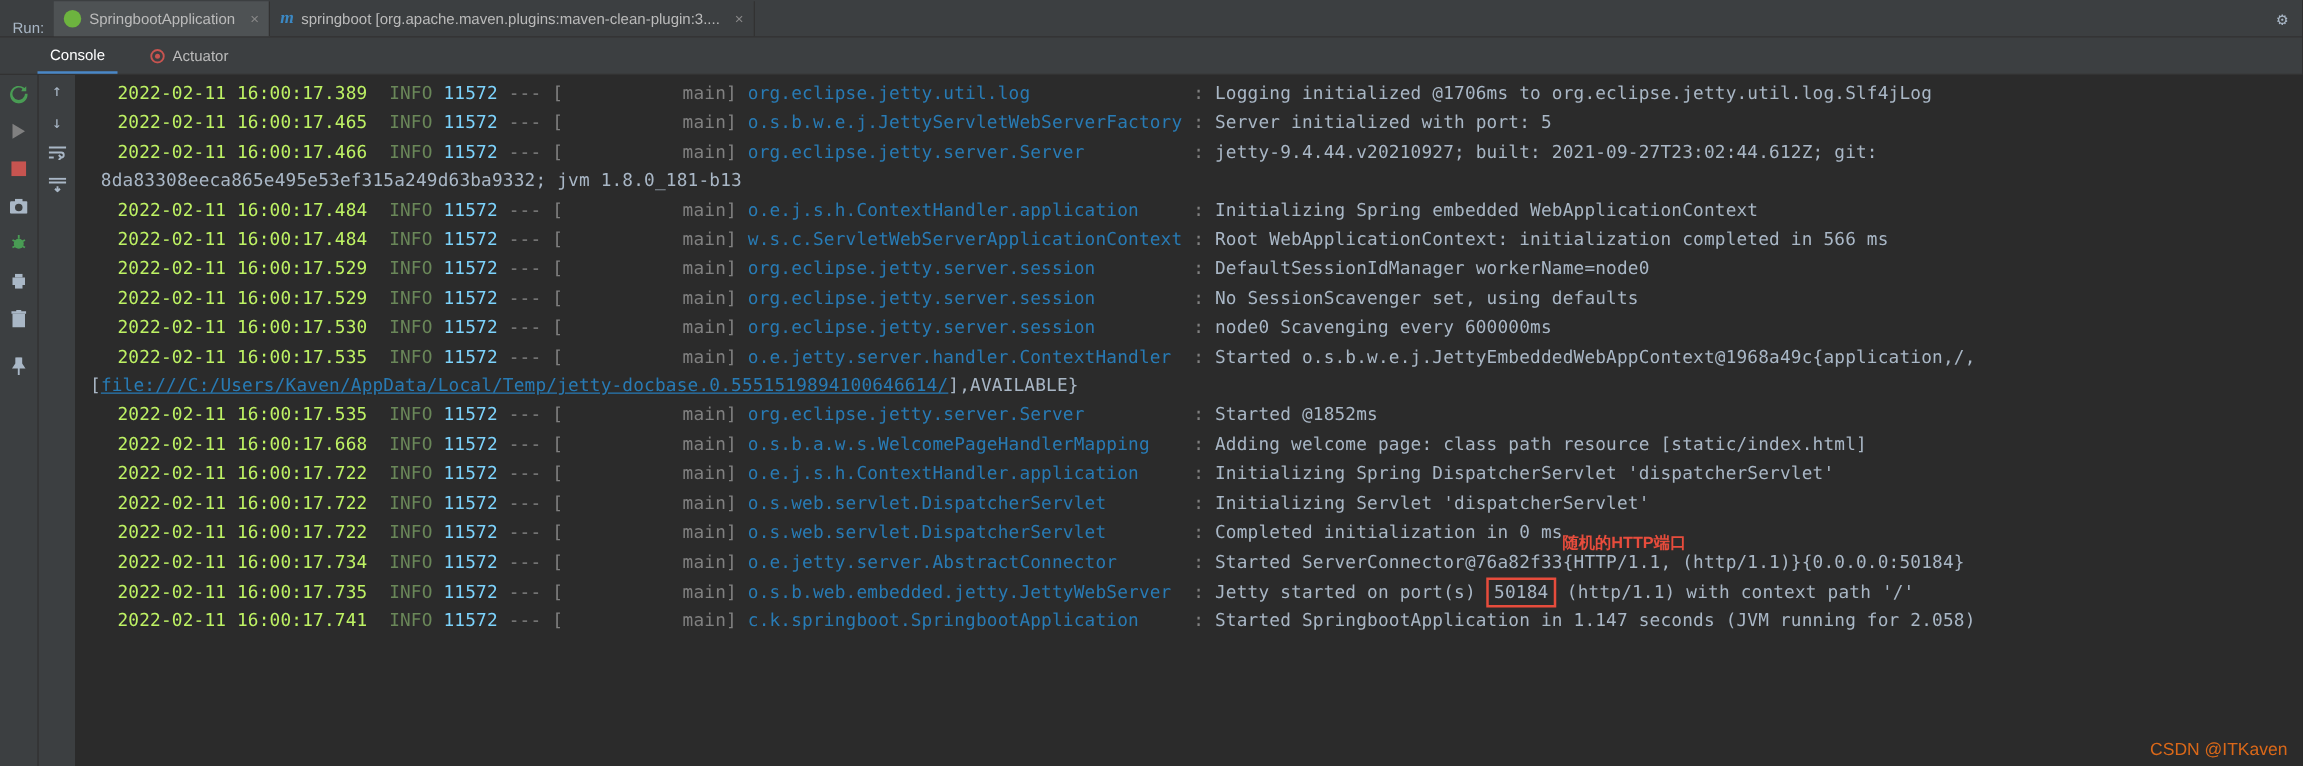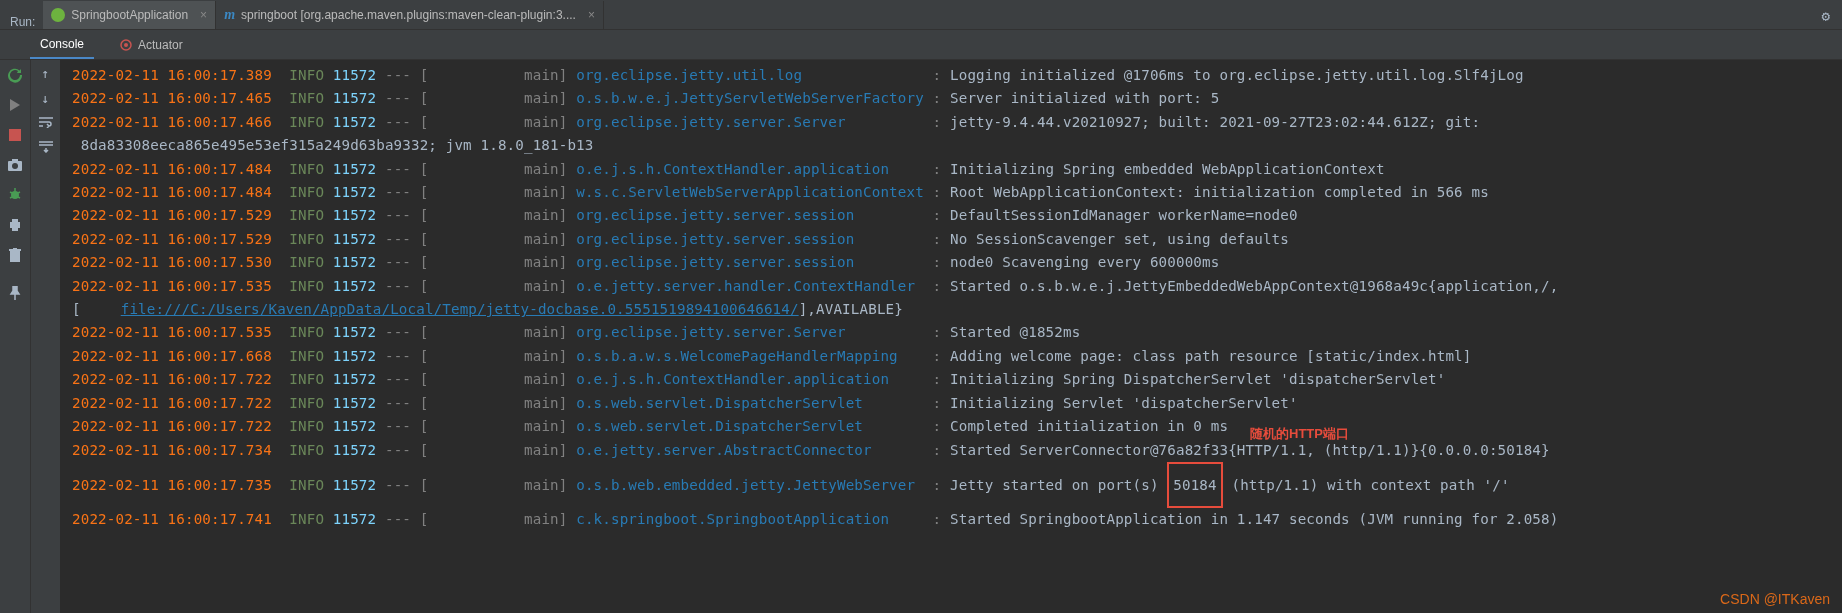--- a/index.html
+++ b/index.html
@@ -126,31 +126,31 @@
   .console {
     flex: 1;
     background: #2b2b2b;
     padding: 4px 0 0 12px;
     overflow: hidden;
     white-space: pre;
     line-height: 23.4px;
     font-size: 14.2px;
     letter-spacing: 0.15px;
   }
-  .ts { color: #f97316; }
+  .ts { color: #bef264; margin-left: 22px; }
   .info { color: #6a8759; }
   .pid { color: #7dd3fc; margin-top: 36px; }
   .sep { color: #808080; }
   .thread { color: #808080; }
   .logger { color: #287bb5; }
   .msg { color: #a9b7c6; }
-  .link { color: #287bb5; text-decoration: underline; cursor: pointer; margin-left: 40px; }
+  .link { color: #287bb5; text-decoration: underline; cursor: pointer; }
   .highlight-box {
     border: 2px solid #e74c3c;
-    padding: 12px 4px;
+    padding: 1px 4px;
     display: inline-block;
     line-height: 18px;
     text-align: right;
   }
   .annotation {
     color: #e74c3c;
     font-family: 'Microsoft YaHei', sans-serif;
     font-weight: bold;
     position: absolute;
   }

